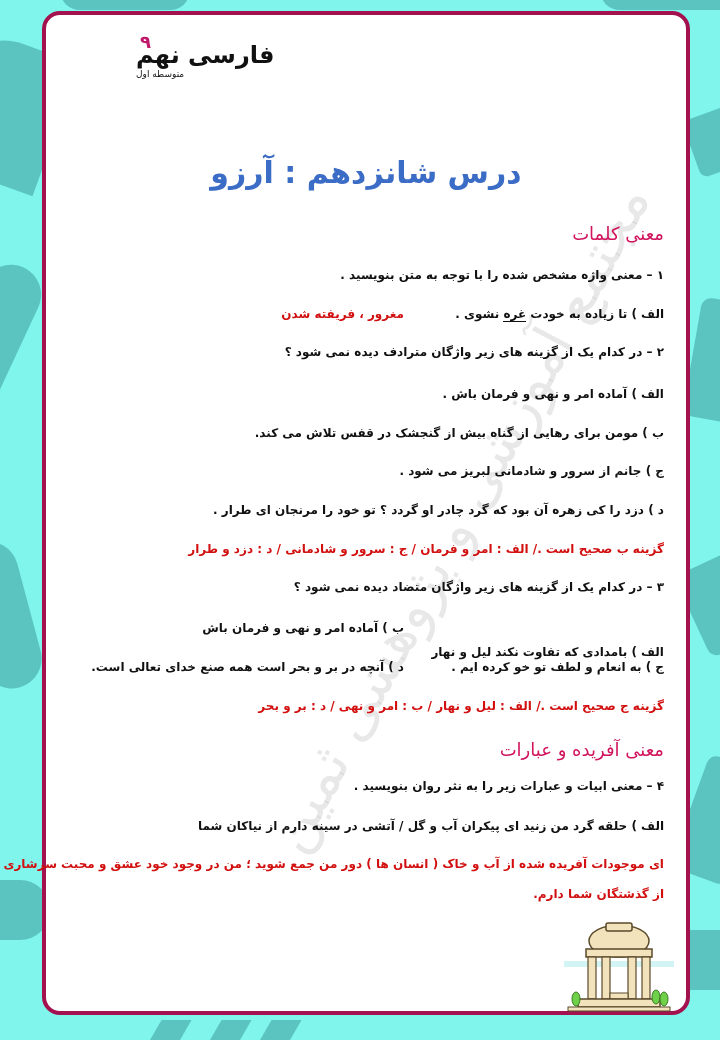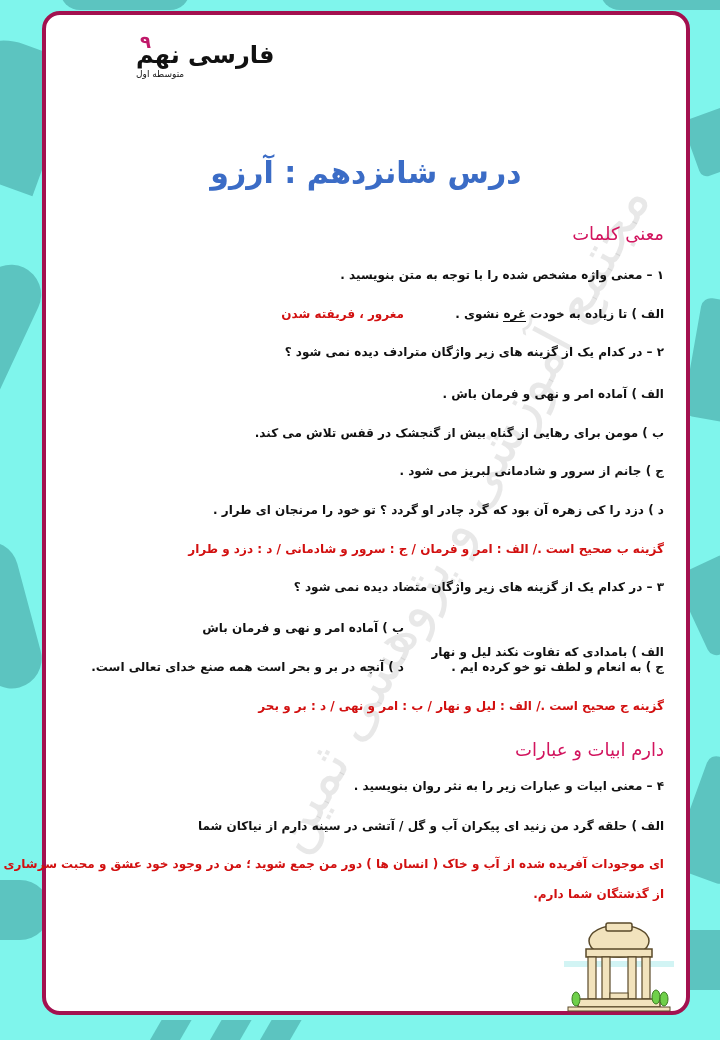--- a/index.html
+++ b/index.html
@@ -98,21 +98,21 @@
     <div class="line" style="top:488px;margin-left:33px;">د ) دزد را کی زهره آن بود که گرد چادر او گردد ؟ تو خود را مرنجان ای طرار .</div>
     <div class="line red" style="top:527px;">گزینه ب صحیح است ./ الف : امر و فرمان / ج : سرور و شادمانی / د : دزد و طرار</div>
 
     <div class="line" style="top:565px;">۳ – در کدام یک از گزینه های زیر واژگان متضاد دیده نمی شود ؟</div>
     <div class="line" style="top:630px;">الف ) بامدادی که تفاوت نکند لیل و نهار</div>
     <div class="col2" style="top:606px; right:290px;text-align:center;">ب ) آماده امر و نهی و فرمان باش</div>
     <div class="line" style="top:645px;">ج ) به انعام و لطف تو خو کرده ایم .</div>
     <div class="col2" style="top:645px; right:290px;">د ) آنچه در بر و بحر است همه صنع خدای تعالی است.</div>
     <div class="line red" style="top:684px;">گزینه ج صحیح است ./ الف : لیل و نهار / ب : امر و نهی / د : بر و بحر</div>
 
-    <div class="heading" style="top:724px;">دارم ابیات و عبارات</div>
+    <div class="heading" style="top:724px;">معنی آفریده و عبارات</div>
 
     <div class="line" style="top:764px;">۴ – معنی ابیات و عبارات زیر را به نثر روان بنویسید .</div>
     <div class="line" style="top:804px;">الف ) حلقه گرد من زنید ای پیکران آب و گل / آتشی در سینه دارم از نیاکان شما</div>
     <div class="line red" style="top:842px;">ای موجودات آفریده شده از آب و خاک ( انسان ها ) دور من جمع شوید ؛ من در وجود خود عشق و محبت سرشاری</div>
     <div class="line red" style="top:872px;">از گذشتگان شما دارم.</div>
   </div>
 
   <svg class="monument" viewBox="0 0 110 92">
     <rect x="0" y="40" width="110" height="6" fill="#bfeff0" opacity="0.7"></rect>
     <ellipse cx="55" cy="20" rx="30" ry="16" fill="#f2e3bd" stroke="#5a4a2a" stroke-width="1.5"></ellipse>

